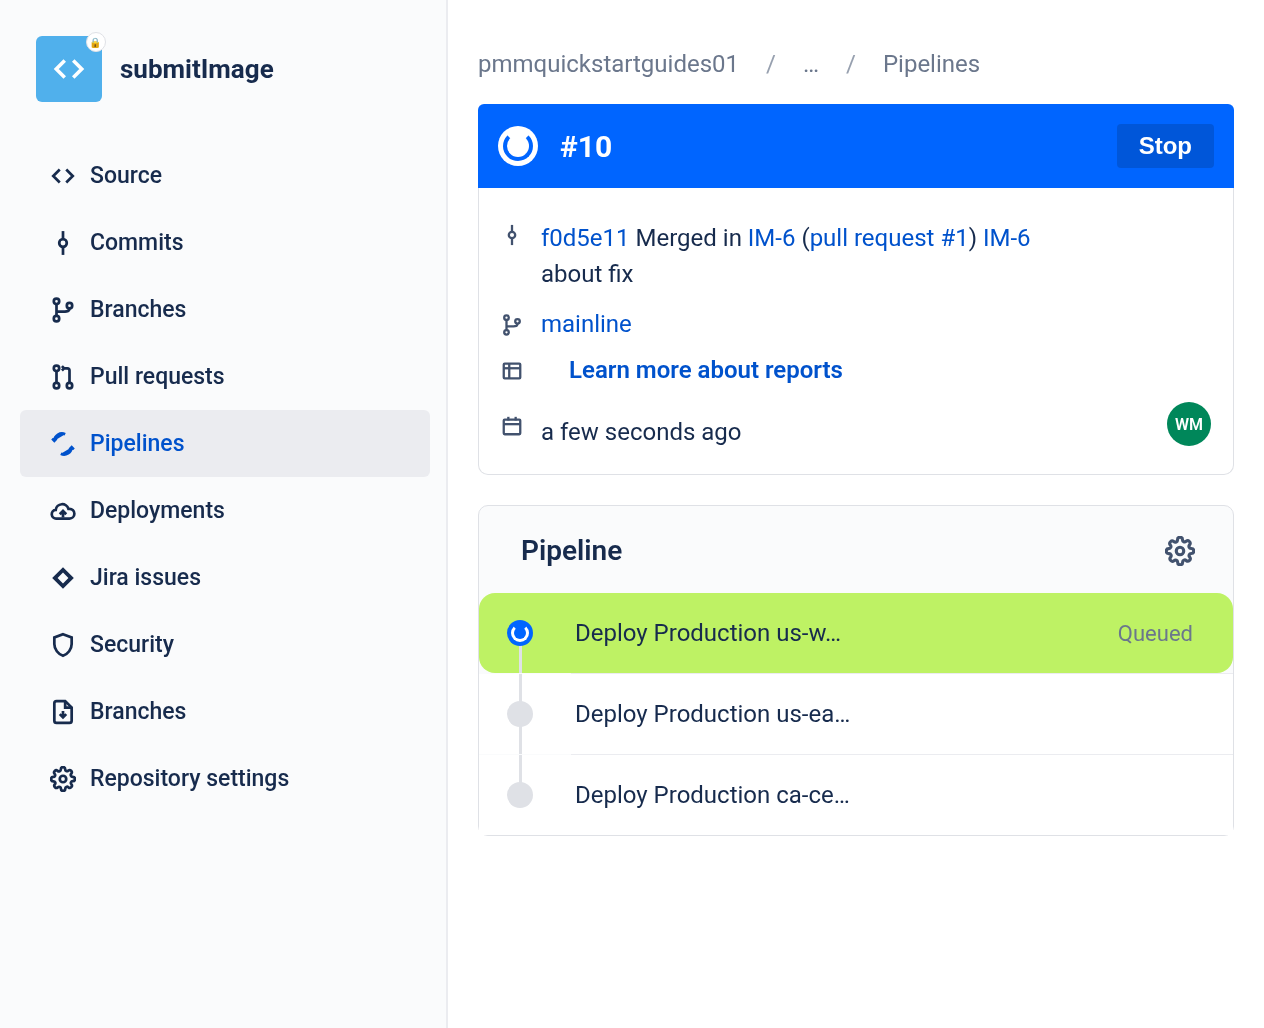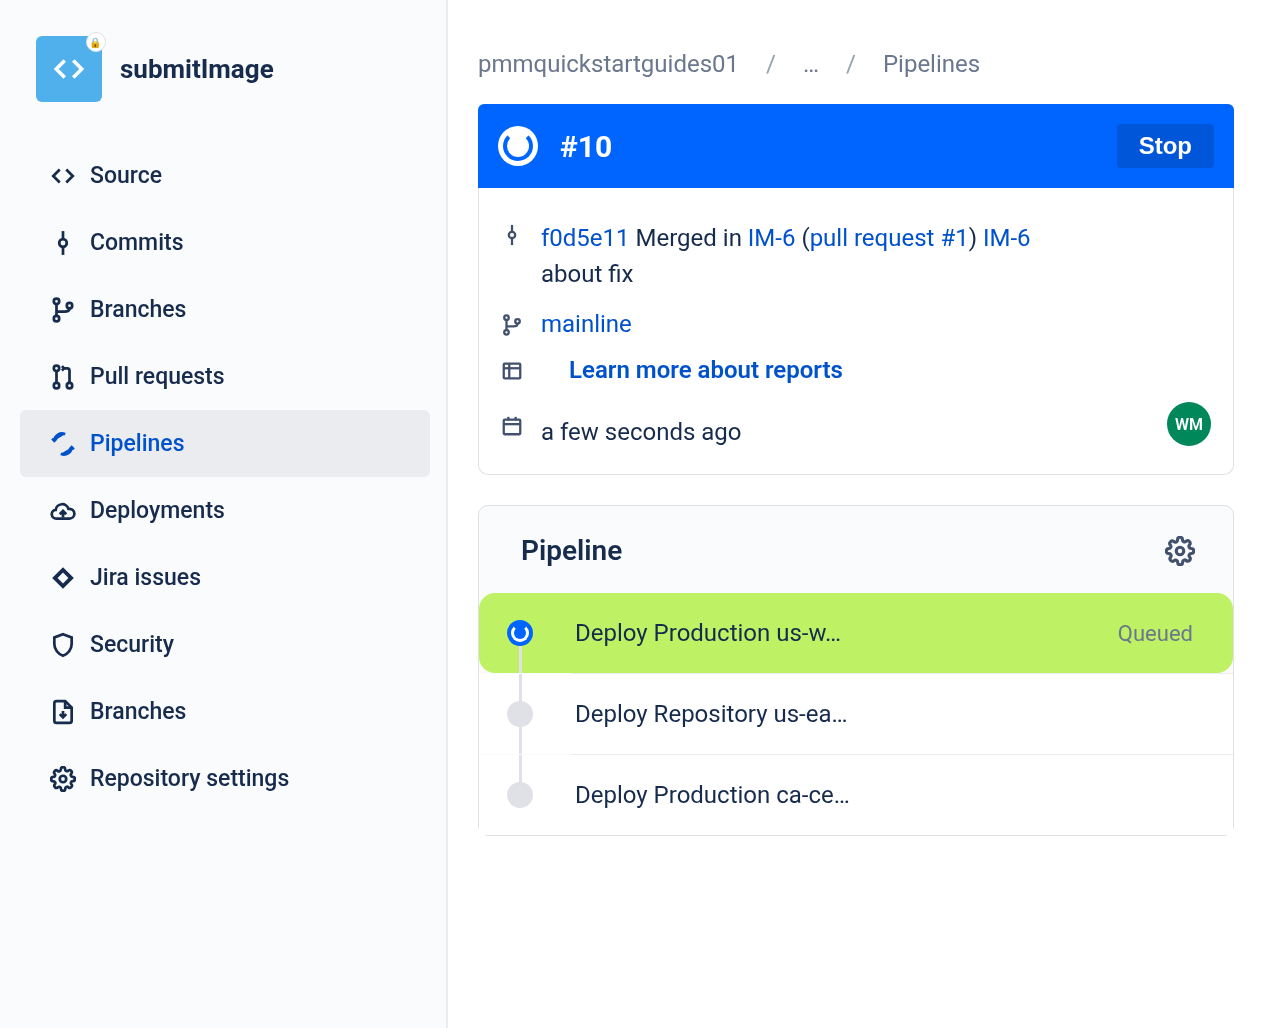--- a/index.html
+++ b/index.html
@@ -423,21 +423,21 @@
     <div class="step-row active first">
       <div class="step-connector"></div>
       <div class="step-status running"></div>
       <span class="step-name">Deploy Production us-w…</span>
       <span class="step-state">Queued</span>
     </div>
     <div class="step-divider"></div>
     <div class="step-row">
       <div class="step-connector"></div>
       <div class="step-status pending"></div>
-      <span class="step-name">Deploy Repository us-ea…</span>
+      <span class="step-name">Deploy Production us-ea…</span>
       <span class="step-state"></span>
     </div>
     <div class="step-divider"></div>
     <div class="step-row last">
       <div class="step-connector"></div>
       <div class="step-status pending"></div>
       <span class="step-name">Deploy Production ca-ce…</span>
       <span class="step-state"></span>
     </div>
   </div>

